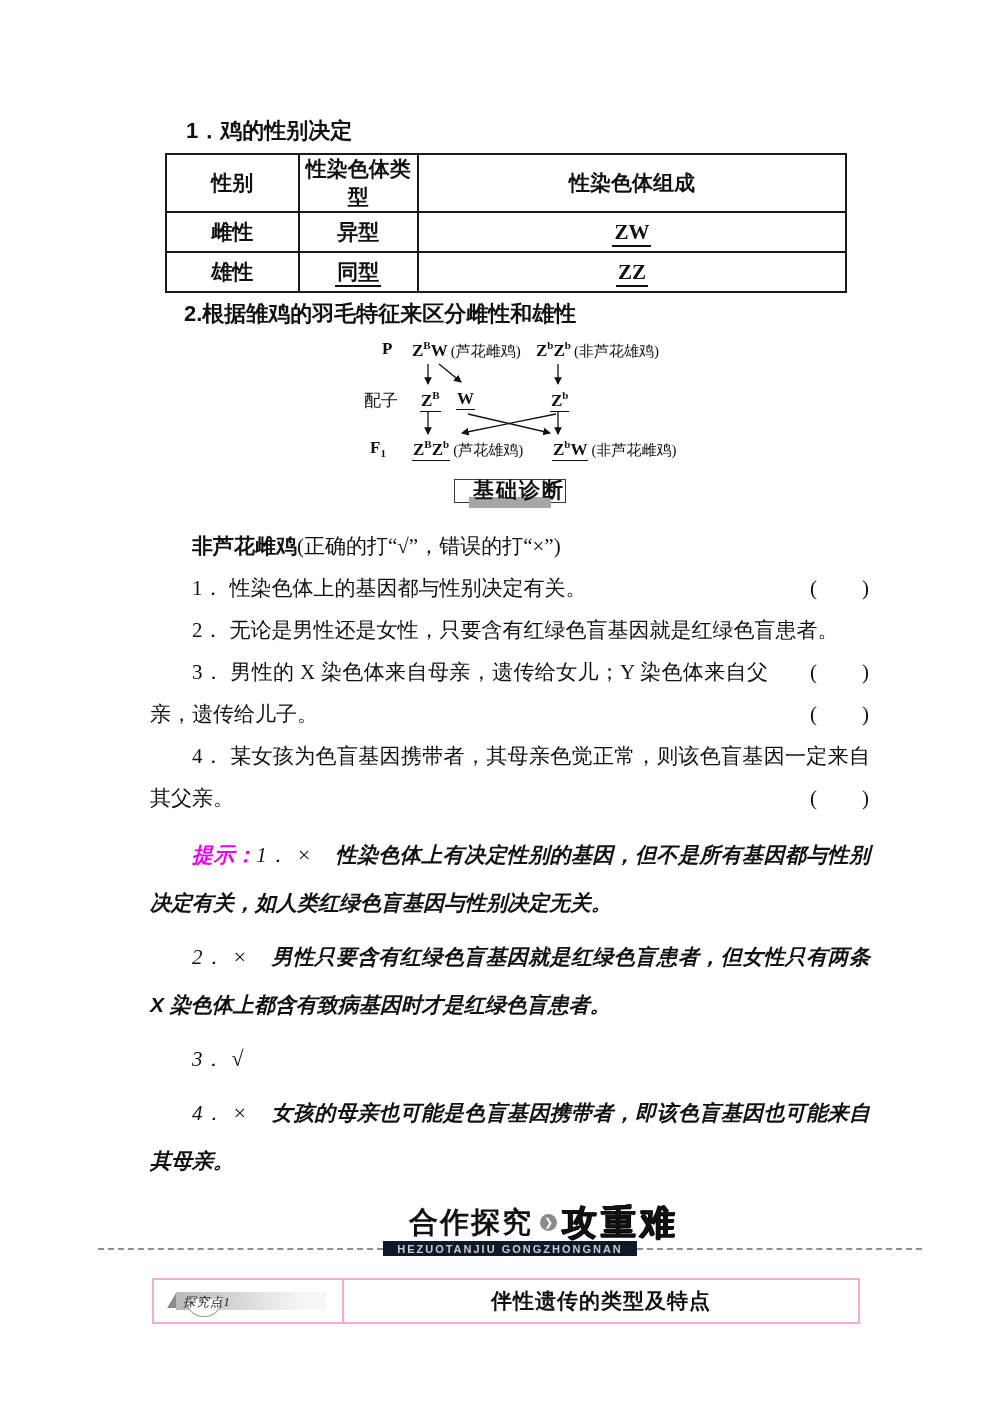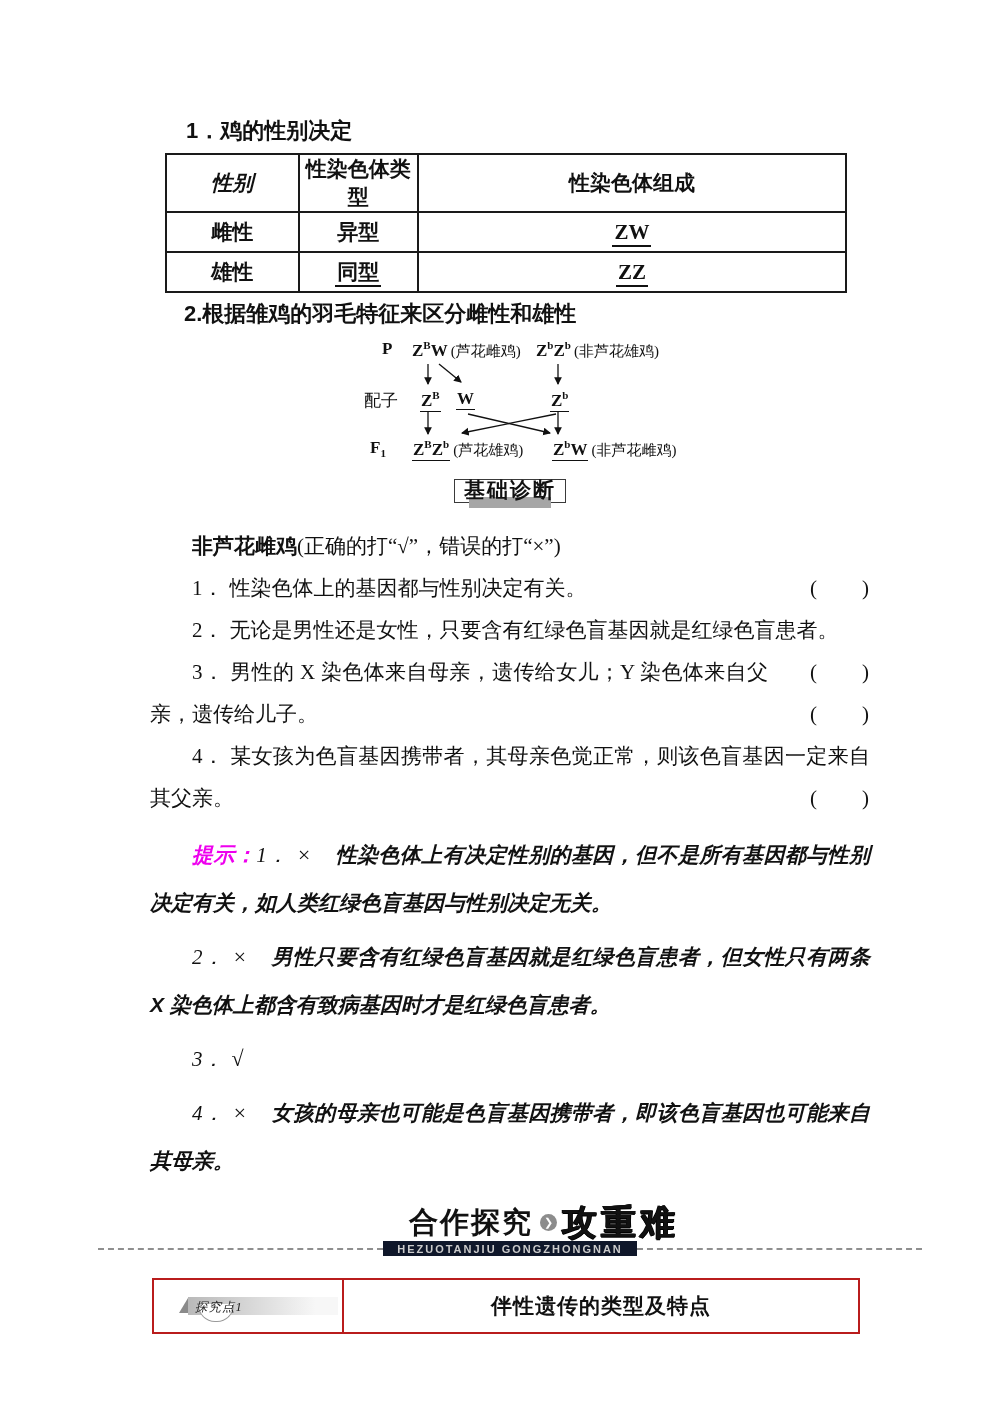--- a/index.html
+++ b/index.html
@@ -43,21 +43,21 @@
   }
   table.sex-table td, table.sex-table th{
     border:2px solid #1a1a1a;
     text-align:center;
     font-size:21px;
     font-weight:bold;
     font-family:var(--serif);
     padding:0;
   }
   table.sex-table tr{height:40px;}
-  table.sex-table .col-sex{width:131px;font-style:italic;}
+  table.sex-table .col-sex{width:131px;}
   table.sex-table .col-type{width:118px;}
   table.sex-table .col-comp{width:423px;}
   .blank-u{
     border-bottom:2px solid #111;
     padding:0 2px 1px 2px;
   }
 
   
   .diagram{
     position:relative;
@@ -91,20 +91,21 @@
     text-align:center;
     margin-top:10px;
     height:34px;
   }
   .basics-badge{
     display:inline-block;
     position:relative;
     width:112px;
     height:24px;
     border:1.5px solid #3a3a3a;
+    text-align:right;
   }
   .bb-shadow{
     position:absolute;
     left:14px;right:14px;bottom:-6px;
     height:11px;
     background:#a6a6a6;
     z-index:1;
   }
   .bb-text{
     position:absolute;
@@ -226,23 +227,23 @@
   }
 
   
   table.point-table{
     border-collapse:collapse;
     width:706px;
     margin:22px 0 0 2px;
     table-layout:fixed;
   }
   table.point-table td{
-    border:2px solid #b91c1c;
+    border:2px solid #f9a8d4;
     height:44px;
-    padding:12px;
+    padding:0;
     vertical-align:middle;
   }
   .pt-left{width:190px;}
   .pt-right{width:516px;text-align:center;}
   .pt-badge{
     position:relative;
     width:150px;
     height:18px;
     margin-left:22px;
     background:linear-gradient(to right,#b9b9b9,#f7f7f7 85%);

